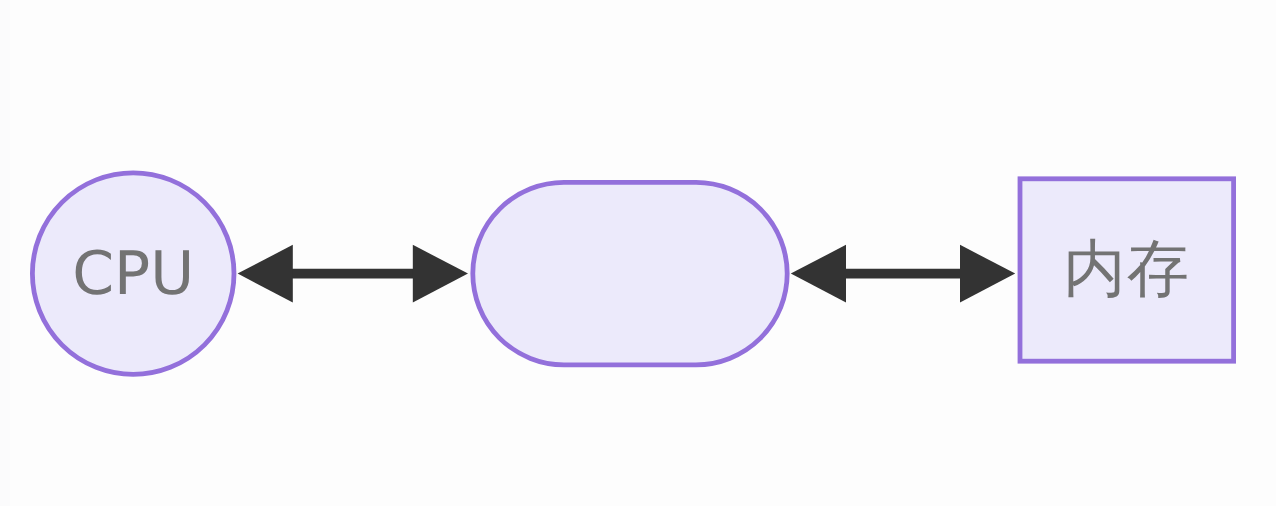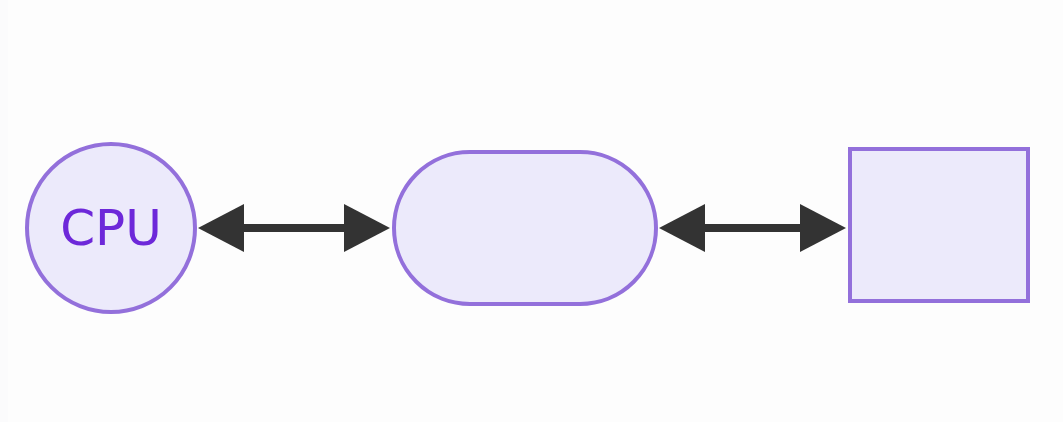--- a/index.html
+++ b/index.html
@@ -35,21 +35,21 @@
     top: 0;
     width: 1063px;
     height: 422px;
     display: block;
   }
   .node-label {
     position: absolute;
     display: flex;
     align-items: center;
     justify-content: center;
-    color: #6d28d9;
+    color: #737373;
     font-size: 50px;
     line-height: 1;
     white-space: nowrap;
     letter-spacing: 0px;
     user-select: none;
   }
   .node-label.cjk {
     font-size: 52px;
     letter-spacing: 1px;
   }
@@ -94,14 +94,15 @@
       <polygon points="659,228 705,204 705,252" fill="#333333"></polygon>
 
       <polygon points="846,228 800,204 800,252" fill="#333333"></polygon>
     </g>
 
   </svg>
 
   <div class="node-label" id="label-cpu">CPU</div>
 
 
+  <div class="node-label cjk" id="label-memory">内存</div>
 
 </div>
 
 </body></html>

